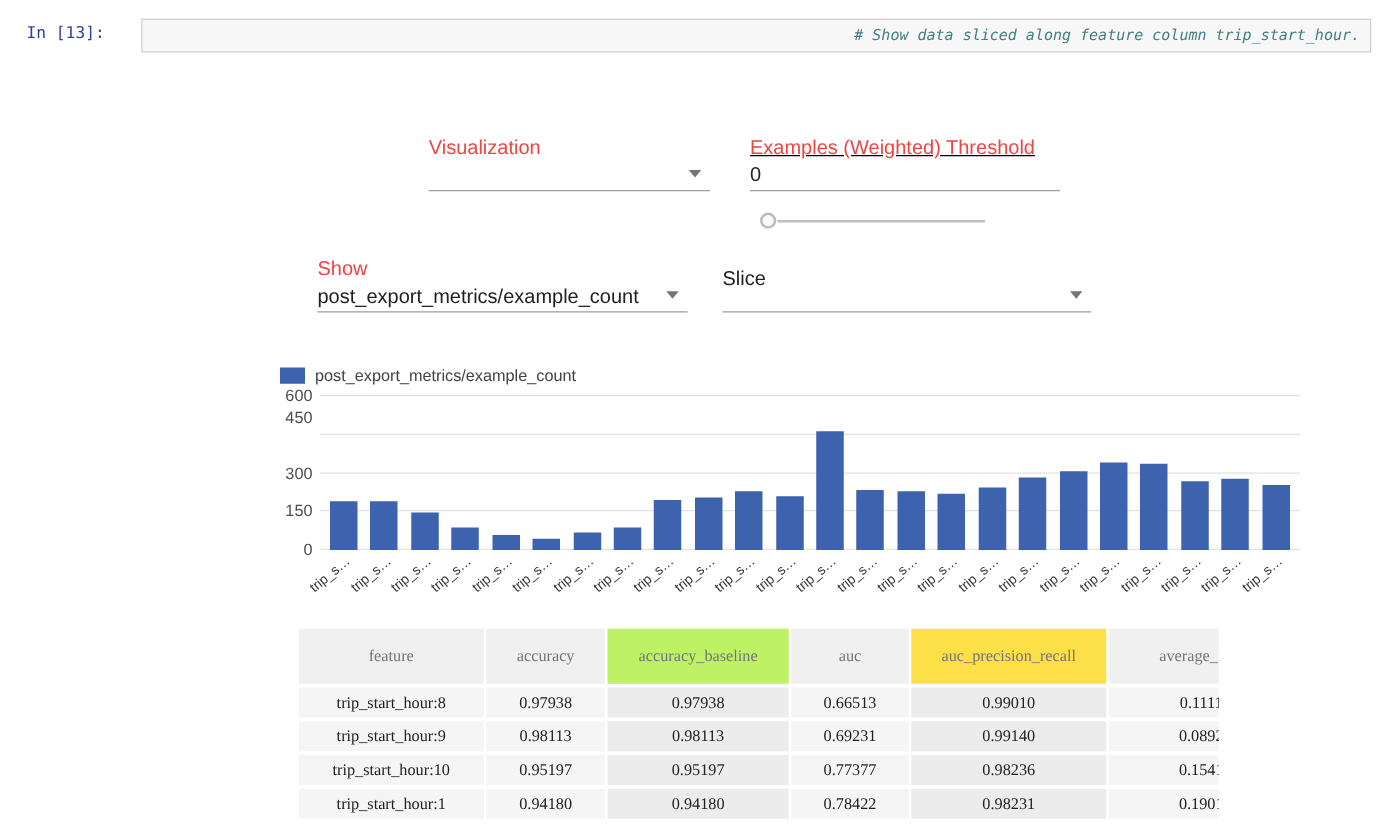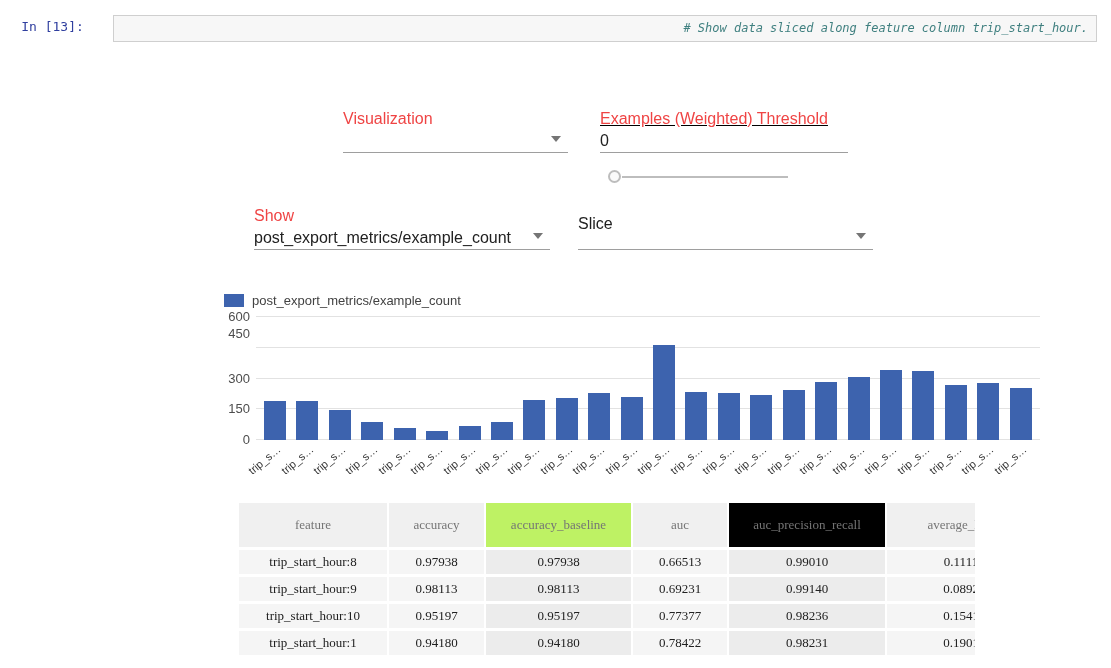--- a/index.html
+++ b/index.html
@@ -62,21 +62,21 @@
     height: 44px; text-align: center; vertical-align: middle; overflow: hidden;
     white-space: nowrap; }
   table.metrics td { background: #f5f5f5; color: #212121; height: 24px;
     text-align: center; vertical-align: middle; overflow: hidden; white-space: nowrap;
     padding: 2px 2px; }
   table.metrics th:nth-child(3), table.metrics td:nth-child(3),
   table.metrics th:nth-child(5), table.metrics td:nth-child(5) {
     background: #ececec; }
   table.metrics th:nth-child(5), table.metrics td:nth-child(5) { background: #ececec; }
   table.metrics th:nth-child(3) { background: #bef264; }
-  table.metrics th:nth-child(5) { background: #000000; }
+  table.metrics th:nth-child(5) { background: #fde047; }
   col.c1 { width: 148px; } col.c2 { width: 95px; } col.c3 { width: 145px; }
   col.c4 { width: 94px; } col.c5 { width: 156px; } col.c6 { width: 148px; }
 </style>
 </head>
 <body>
 
 <div class="prompt">In [13]:</div>
 <div class="code-box">
   <div class="code-line"><span class="tok-comment"># Show data sliced along feature column trip_start_hour.</span></div>
 </div>

